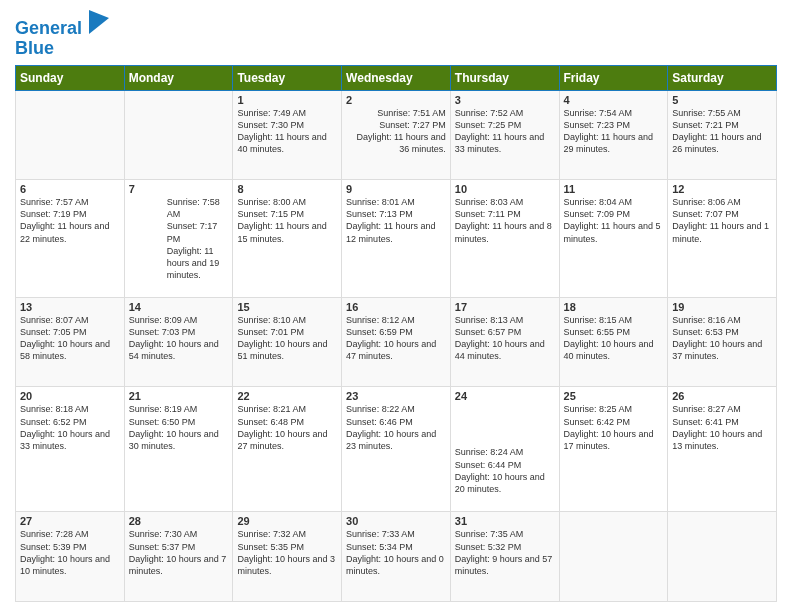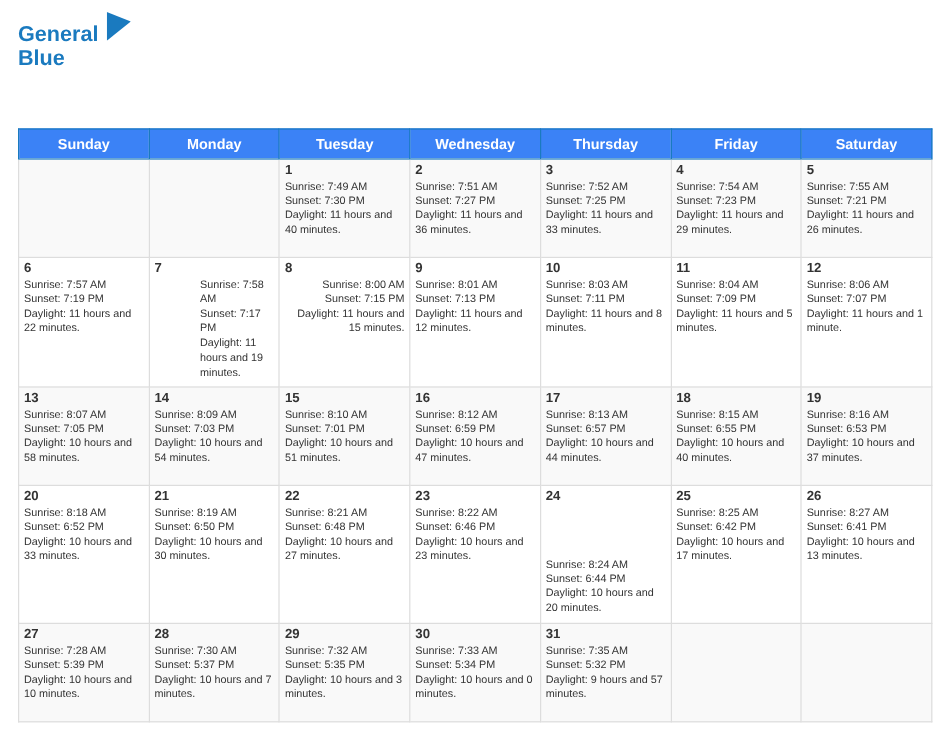--- a/index.html
+++ b/index.html
@@ -9,21 +9,20 @@
       font-family: Arial, sans-serif;
       background: #fff;
       overflow: hidden;
     }
     .page {
       width: 792px;
       height: 612px;
       padding: 10px 15px;
       display: flex;
       flex-direction: column;
-      gap: 42px;
     }
     .header {
       display: flex;
       justify-content: space-between;
       align-items: flex-start;
       margin-bottom: 6px;
     }
     .logo {
       display: flex;
       align-items: center;
@@ -55,26 +54,26 @@
       color: #555;
     }
     .calendar {
       flex: 1;
       border: 1px solid #ccc;
       border-collapse: collapse;
       width: 100%;
       table-layout: fixed;
     }
     .calendar th {
-      background: #3b82f6;
+      background: #4d7c0f;
       color: #fff;
       font-size: 12px;
       font-weight: bold;
       padding: 5px 4px;
-      text-align: center;
+      text-align: left;
       border: 1px solid #1a7abf;
     }
     .calendar td {
       vertical-align: top;
       padding: 3px 4px;
       font-size: 9.5px;
       color: #333;
       border: 1px solid #ddd;
       background: #fff;
       height: 80px;
@@ -139,21 +138,21 @@
           <td class="empty-cell"></td>
           <td class="empty-cell"></td>
           <td>
             <span class="day-num">1</span>
             <div class="day-info" style="white-space: pre-line;">Sunrise: 7:49 AM
 Sunset: 7:30 PM
 Daylight: 11 hours and 40 minutes.</div>
           </td>
           <td>
             <span class="day-num">2</span>
-            <div class="day-info" style="white-space: pre-line;">Sunrise: 7:51 AM
+            <div class="day-info" style="white-space: pre-line; text-align: right;">Sunrise: 7:51 AM
 Sunset: 7:27 PM
 Daylight: 11 hours and 36 minutes.</div>
           </td>
           <td>
             <span class="day-num">3</span>
             <div class="day-info" style="white-space: pre-line;">Sunrise: 7:52 AM
 Sunset: 7:25 PM
 Daylight: 11 hours and 33 minutes.</div>
           </td>
           <td>
@@ -177,21 +176,21 @@
 Daylight: 11 hours and 22 minutes.</div>
           </td>
           <td>
             <span class="day-num">7</span>
             <div class="day-info" style="white-space: pre-line; margin-left: 38px;">Sunrise: 7:58 AM
 Sunset: 7:17 PM
 Daylight: 11 hours and 19 minutes.</div>
           </td>
           <td>
             <span class="day-num">8</span>
-            <div class="day-info" style="white-space: pre-line; text-align: right;">Sunrise: 8:00 AM
+            <div class="day-info" style="white-space: pre-line;">Sunrise: 8:00 AM
 Sunset: 7:15 PM
 Daylight: 11 hours and 15 minutes.</div>
           </td>
           <td>
             <span class="day-num">9</span>
             <div class="day-info" style="white-space: pre-line;">Sunrise: 8:01 AM
 Sunset: 7:13 PM
 Daylight: 11 hours and 12 minutes.</div>
           </td>
           <td>

